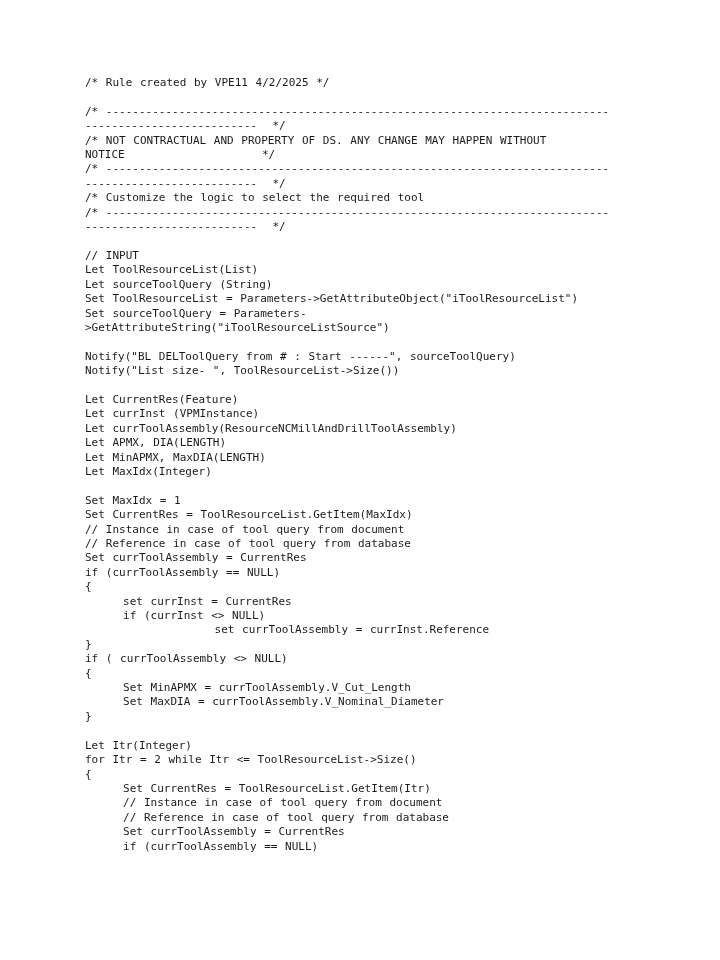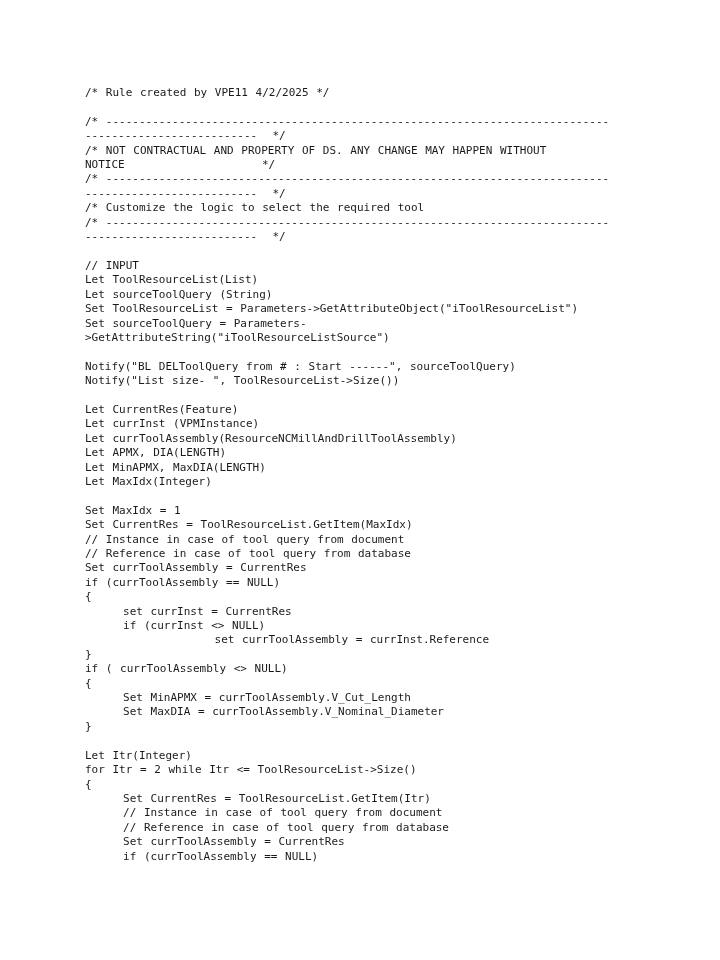--- a/index.html
+++ b/index.html
@@ -18,21 +18,21 @@
     position: absolute;
     left: 0;
     top: 0;
     width: 720px;
     height: 960px;
     background: #ffffff;
   }
   pre.code {
     position: absolute;
     left: 85px;
-    top: 86px;
+    top: 76px;
     margin: 0;
     padding: 0;
     font-family: "DejaVu Sans Mono", monospace;
     font-size: 11px;
     line-height: 14.4px;
     color: #1a1a1a;
     white-space: pre;
     word-spacing: 1px;
     letter-spacing: 0;
   }

